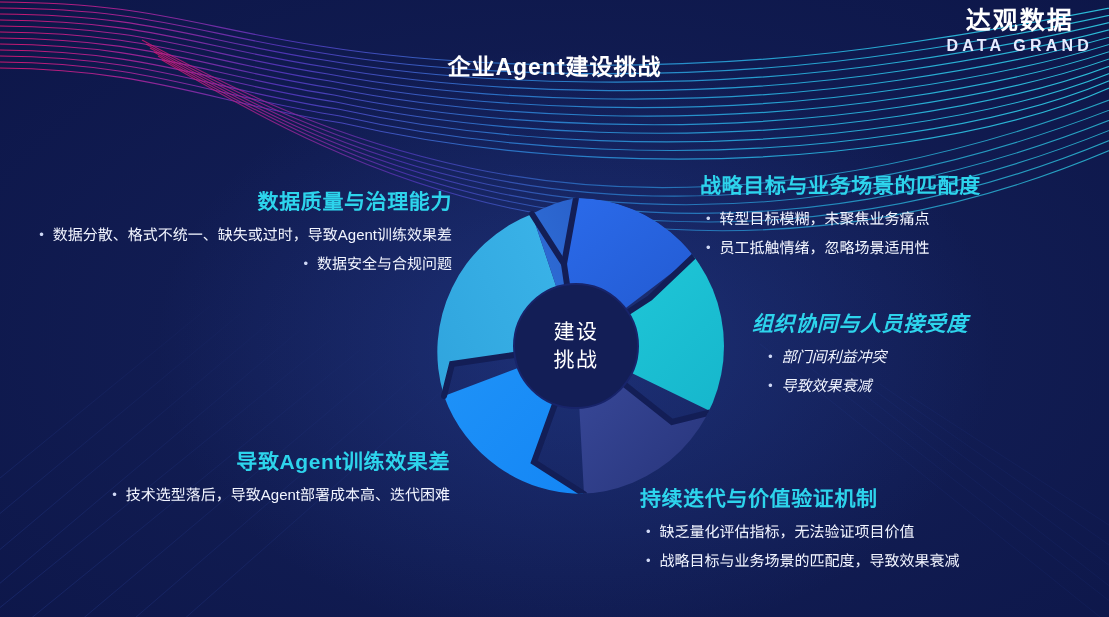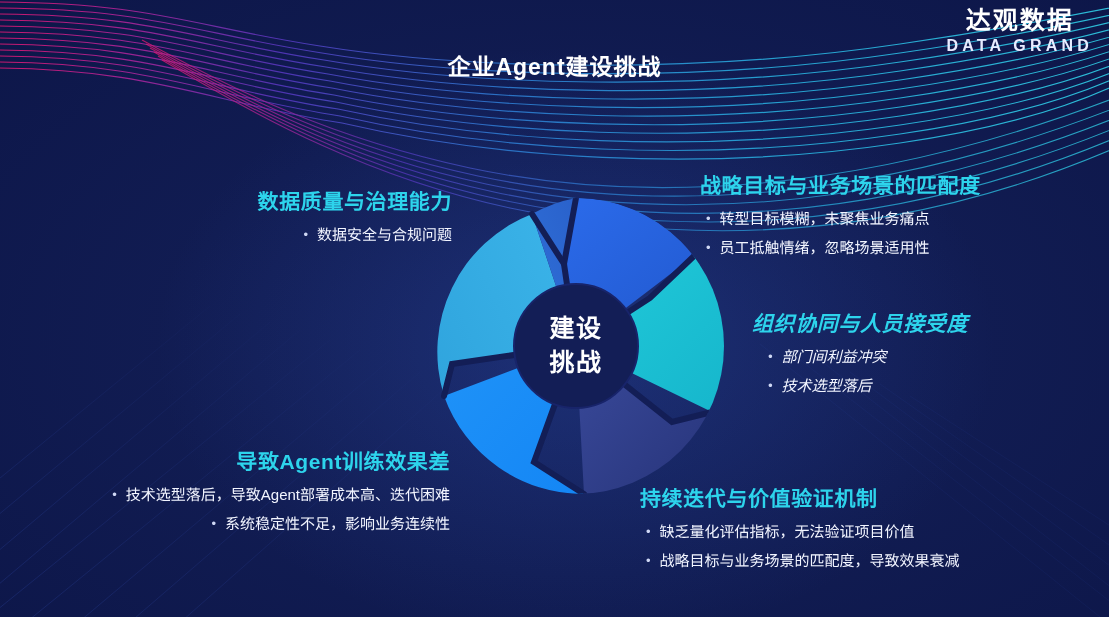--- a/index.html
+++ b/index.html
@@ -74,21 +74,21 @@
   #wheel{
     position:absolute;left:424px;top:194px;width:304px;height:304px;z-index:5;
   }
   #wheel svg{display:block;width:304px;height:304px;}
   #wheel-center-text{
     position:absolute;left:0;top:0;width:304px;height:304px;
     display:flex;flex-direction:column;align-items:center;justify-content:center;
     pointer-events:none;
   }
   #wheel-center-text span{
-    display:block;font-size:25px;font-weight:bold;color:#ffffff;
+    display:block;font-size:21px;font-weight:normal;color:#ffffff;
     line-height:1.35;letter-spacing:1.5px;
   }
 </style>
 </head>
 <body>
 
 <div id="slide">
 
   <div class="bg-layer">
     <svg viewBox="0 0 1109 617" xmlns="http://www.w3.org/2000/svg" aria-hidden="true">
@@ -229,20 +229,23 @@
     <div id="wheel-center-text">
       <span>建设</span>
       <span>挑战</span>
     </div>
   </div>
 
   <div class="block align-right" id="blk-data">
     <h3>数据质量与治理能力</h3>
     <ul>
       <li>
+        <span class="bullet">•</span><span>数据分散、格式不统一、缺失或过时，导致Agent训练效果差</span>
+      </li>
+      <li>
         <span class="bullet">•</span><span>数据安全与合规问题</span>
       </li>
     </ul>
   </div>
 
   <div class="block align-left" id="blk-strategy">
     <h3>战略目标与业务场景的匹配度</h3>
     <ul>
       <li>
         <span class="bullet">•</span><span>转型目标模糊，未聚焦业务痛点</span>
@@ -253,34 +256,31 @@
     </ul>
   </div>
 
   <div class="block align-left" id="blk-org">
     <h3>组织协同与人员接受度</h3>
     <ul>
       <li>
         <span class="bullet">•</span><span>部门间利益冲突</span>
       </li>
       <li>
-        <span class="bullet">•</span><span>技术选型落后</span>
+        <span class="bullet">•</span><span>导致效果衰减</span>
       </li>
     </ul>
   </div>
 
   <div class="block align-right" id="blk-tech">
     <h3>导致Agent训练效果差</h3>
     <ul>
       <li>
         <span class="bullet">•</span><span>技术选型落后，导致Agent部署成本高、迭代困难</span>
       </li>
-      <li>
-        <span class="bullet">•</span><span>系统稳定性不足，影响业务连续性</span>
-      </li>
     </ul>
   </div>
 
   <div class="block align-left" id="blk-iterate">
     <h3>持续迭代与价值验证机制</h3>
     <ul>
       <li>
         <span class="bullet">•</span><span>缺乏量化评估指标，无法验证项目价值</span>
       </li>
       <li>

